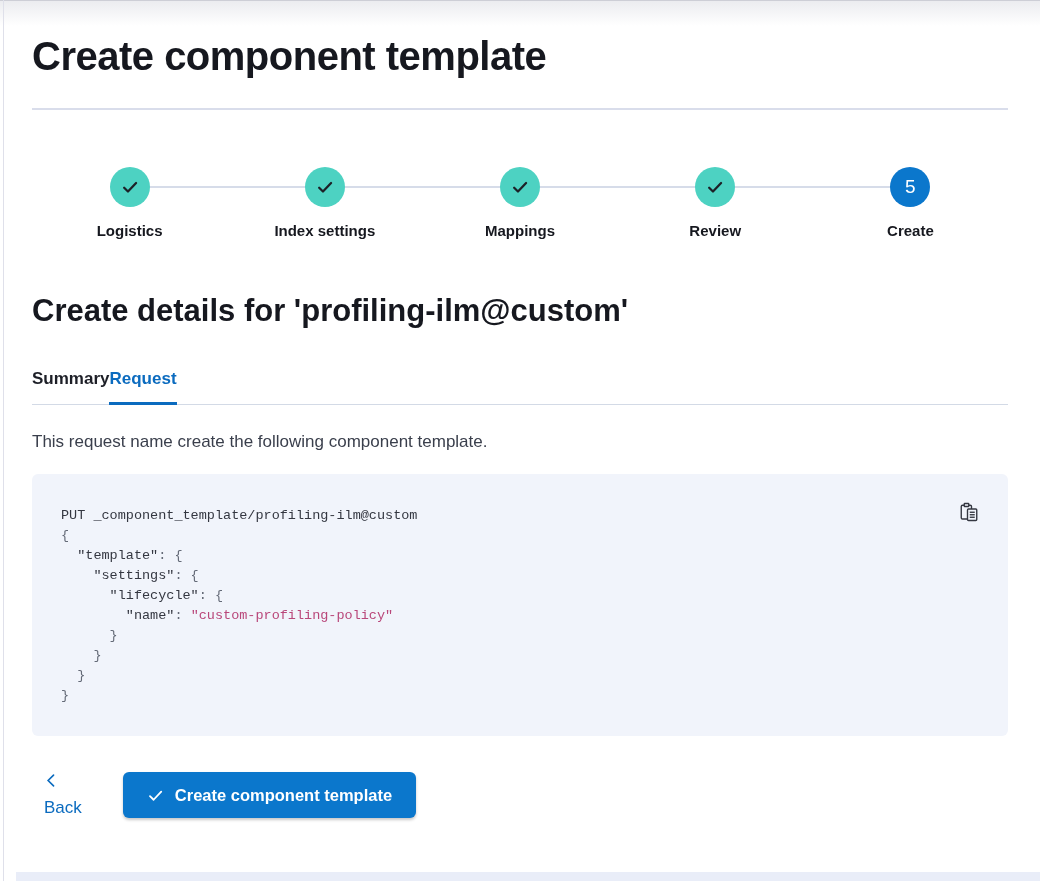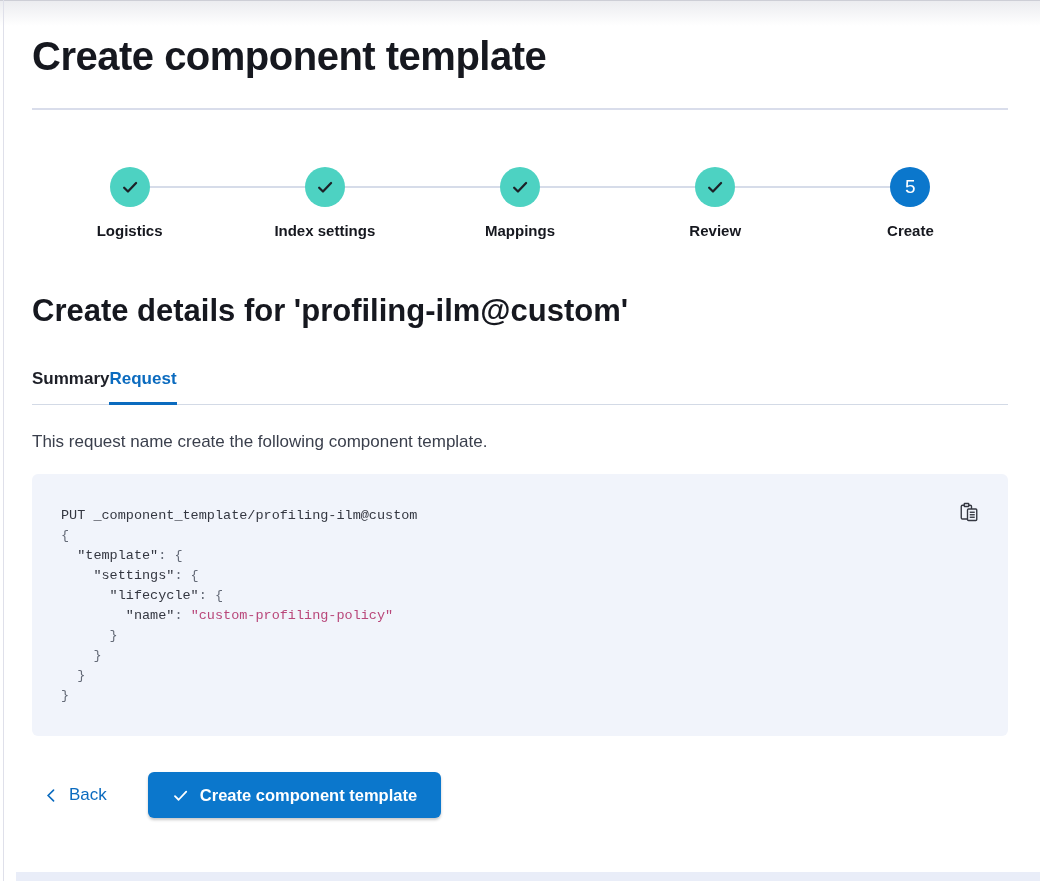--- a/index.html
+++ b/index.html
@@ -73,23 +73,23 @@
   .seg-punc  { color:#646a77; }
   .seg-str   { color:#b9477a; }
   .copy-btn {
     position:absolute; top:26px; right:27px;
     background:none; border:none; padding:2px; cursor:pointer; line-height:0;
   }
 
   
   .footer { margin-top:36px; display:flex; align-items:center; }
   .back-link {
-    display:flex; align-items:center; gap:10px;
+    display:flex; gap:10px;
     color:var(--blue-link,#0b6bbf); font-size:17px; font-weight:500;
-    margin-left:12px; cursor:pointer; text-decoration:none;
+    margin-left:12px; cursor:pointer; text-decoration:none;flex-direction:column;
   }
   .submit-btn {
     margin-left:41px; height:46px;
     background:var(--blue-fill,#0b77cc); color:#fff;
     border:none; border-radius:6px;
     font-family:"Liberation Sans",sans-serif;
     font-size:16.5px; font-weight:600;
     display:flex; align-items:center; gap:11px; padding:0 24px;
     box-shadow:0 2px 3px rgba(0,0,0,0.22);
     cursor:pointer;

